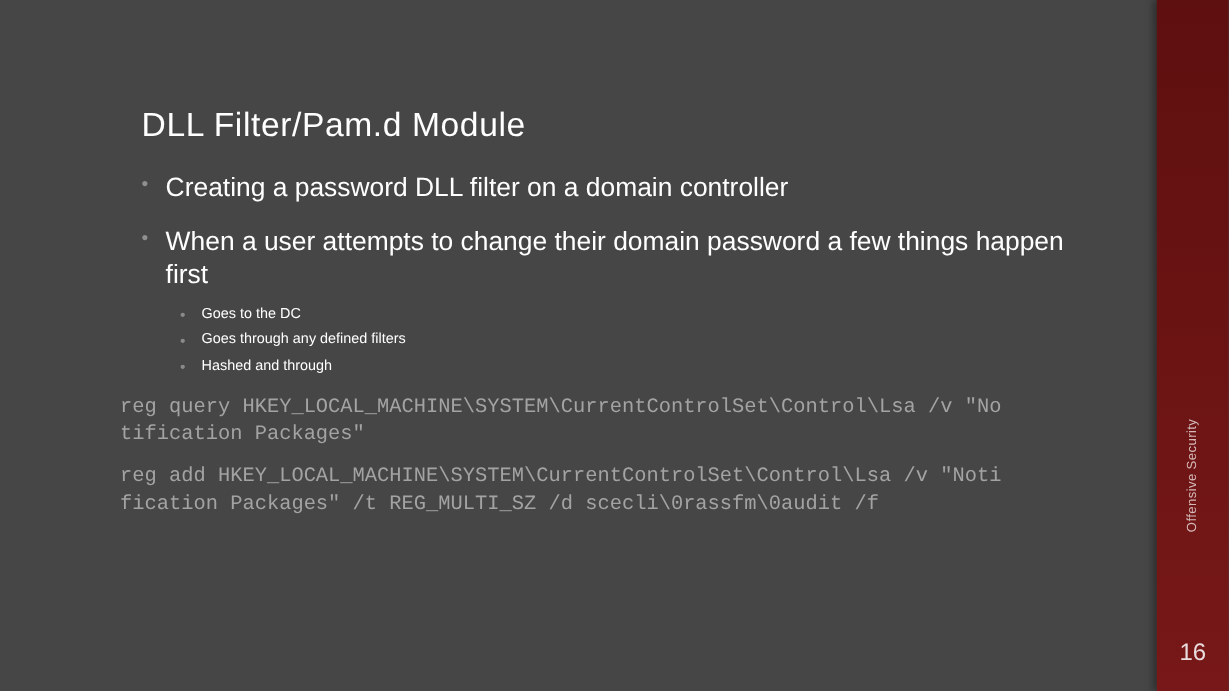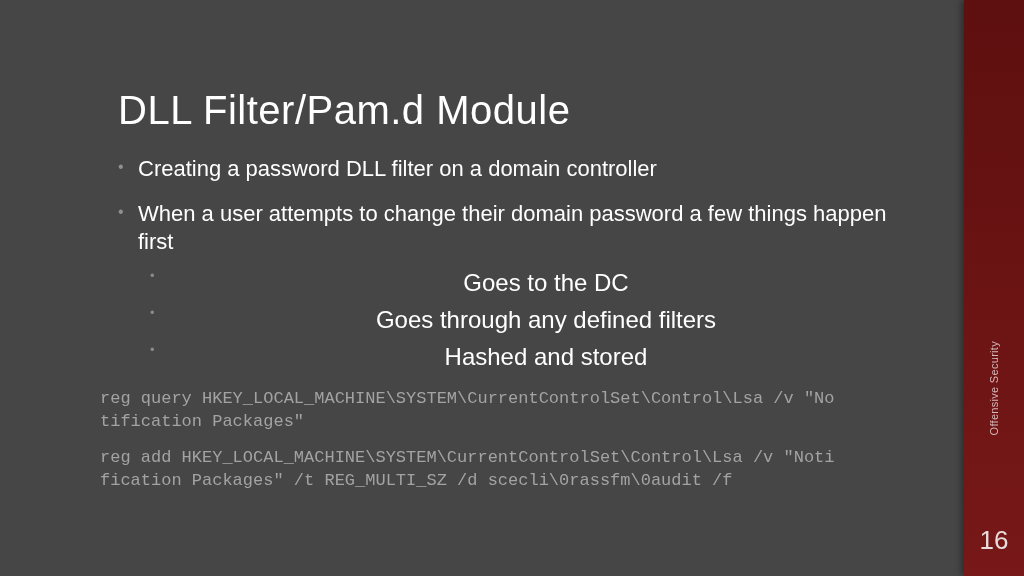--- a/index.html
+++ b/index.html
@@ -9,21 +9,21 @@
     font-family: "Segoe UI", Arial, sans-serif;
     background: #464646;
     color: #fff;
   }
   .main {
     flex: 1;
     padding: 88px 40px 0 118px;
     position: relative;
   }
   .title {
-    font-size: 40px;
+    font-size: 28px;
     font-weight: 400;
     letter-spacing: 0.5px;
     margin-bottom: 22px;
   }
   ul.level1 {
     list-style: none;
     font-size: 22px;
     line-height: 1.3;
   }
   ul.level1 > li {
@@ -34,24 +34,23 @@
   ul.level1 > li::before {
     content: "•";
     position: absolute;
     left: 0;
     top: 2px;
     color: #8f8f8f;
     font-size: 16px;
   }
   ul.level2 {
     list-style: none;
-    font-size: 24px;
+    font-size: 12px;
     margin-top: 10px;
     margin-left: 12px;
-    text-align: center;
   }
   ul.level2 > li {
     position: relative;
     padding-left: 18px;
     margin-bottom: 6px;
   }
   ul.level2 > li::before {
     content: "•";
     position: absolute;
     left: 0;
@@ -85,41 +84,41 @@
   }
   .side-label {
     writing-mode: vertical-rl;
     transform: rotate(180deg);
     font-size: 11px;
     color: #d5b9b9;
     margin-bottom: 90px;
     letter-spacing: 0.3px;
   }
   .page-num {
-    font-size: 26px;
+    font-size: 20px;
     color: #e9dcdc;
     font-weight: 300;
   }
 </style>
 </head>
 <body>
 
 <div class="main">
   <h1 class="title">DLL Filter/Pam.d Module</h1>
 
   <ul class="level1">
     <li>
       <span>Creating a password DLL filter on a domain controller</span>
     </li>
     <li>
       <span>When a user attempts to change their domain password a few things happen first</span>
       <ul class="level2">
         <li>Goes to the DC</li>
         <li>Goes through any defined filters</li>
-        <li>Hashed and stored</li>
+        <li>Hashed and through</li>
       </ul>
     </li>
   </ul>
 
   <div class="code">reg query HKEY_LOCAL_MACHINE\SYSTEM\CurrentControlSet\Control\Lsa /v "Notification Packages"</div>
   <div class="code">reg add HKEY_LOCAL_MACHINE\SYSTEM\CurrentControlSet\Control\Lsa /v "Notification Packages" /t REG_MULTI_SZ /d scecli\0rassfm\0audit /f</div>
 </div>
 
 <div class="sidebar">
   <div class="side-label">Offensive Security</div>

